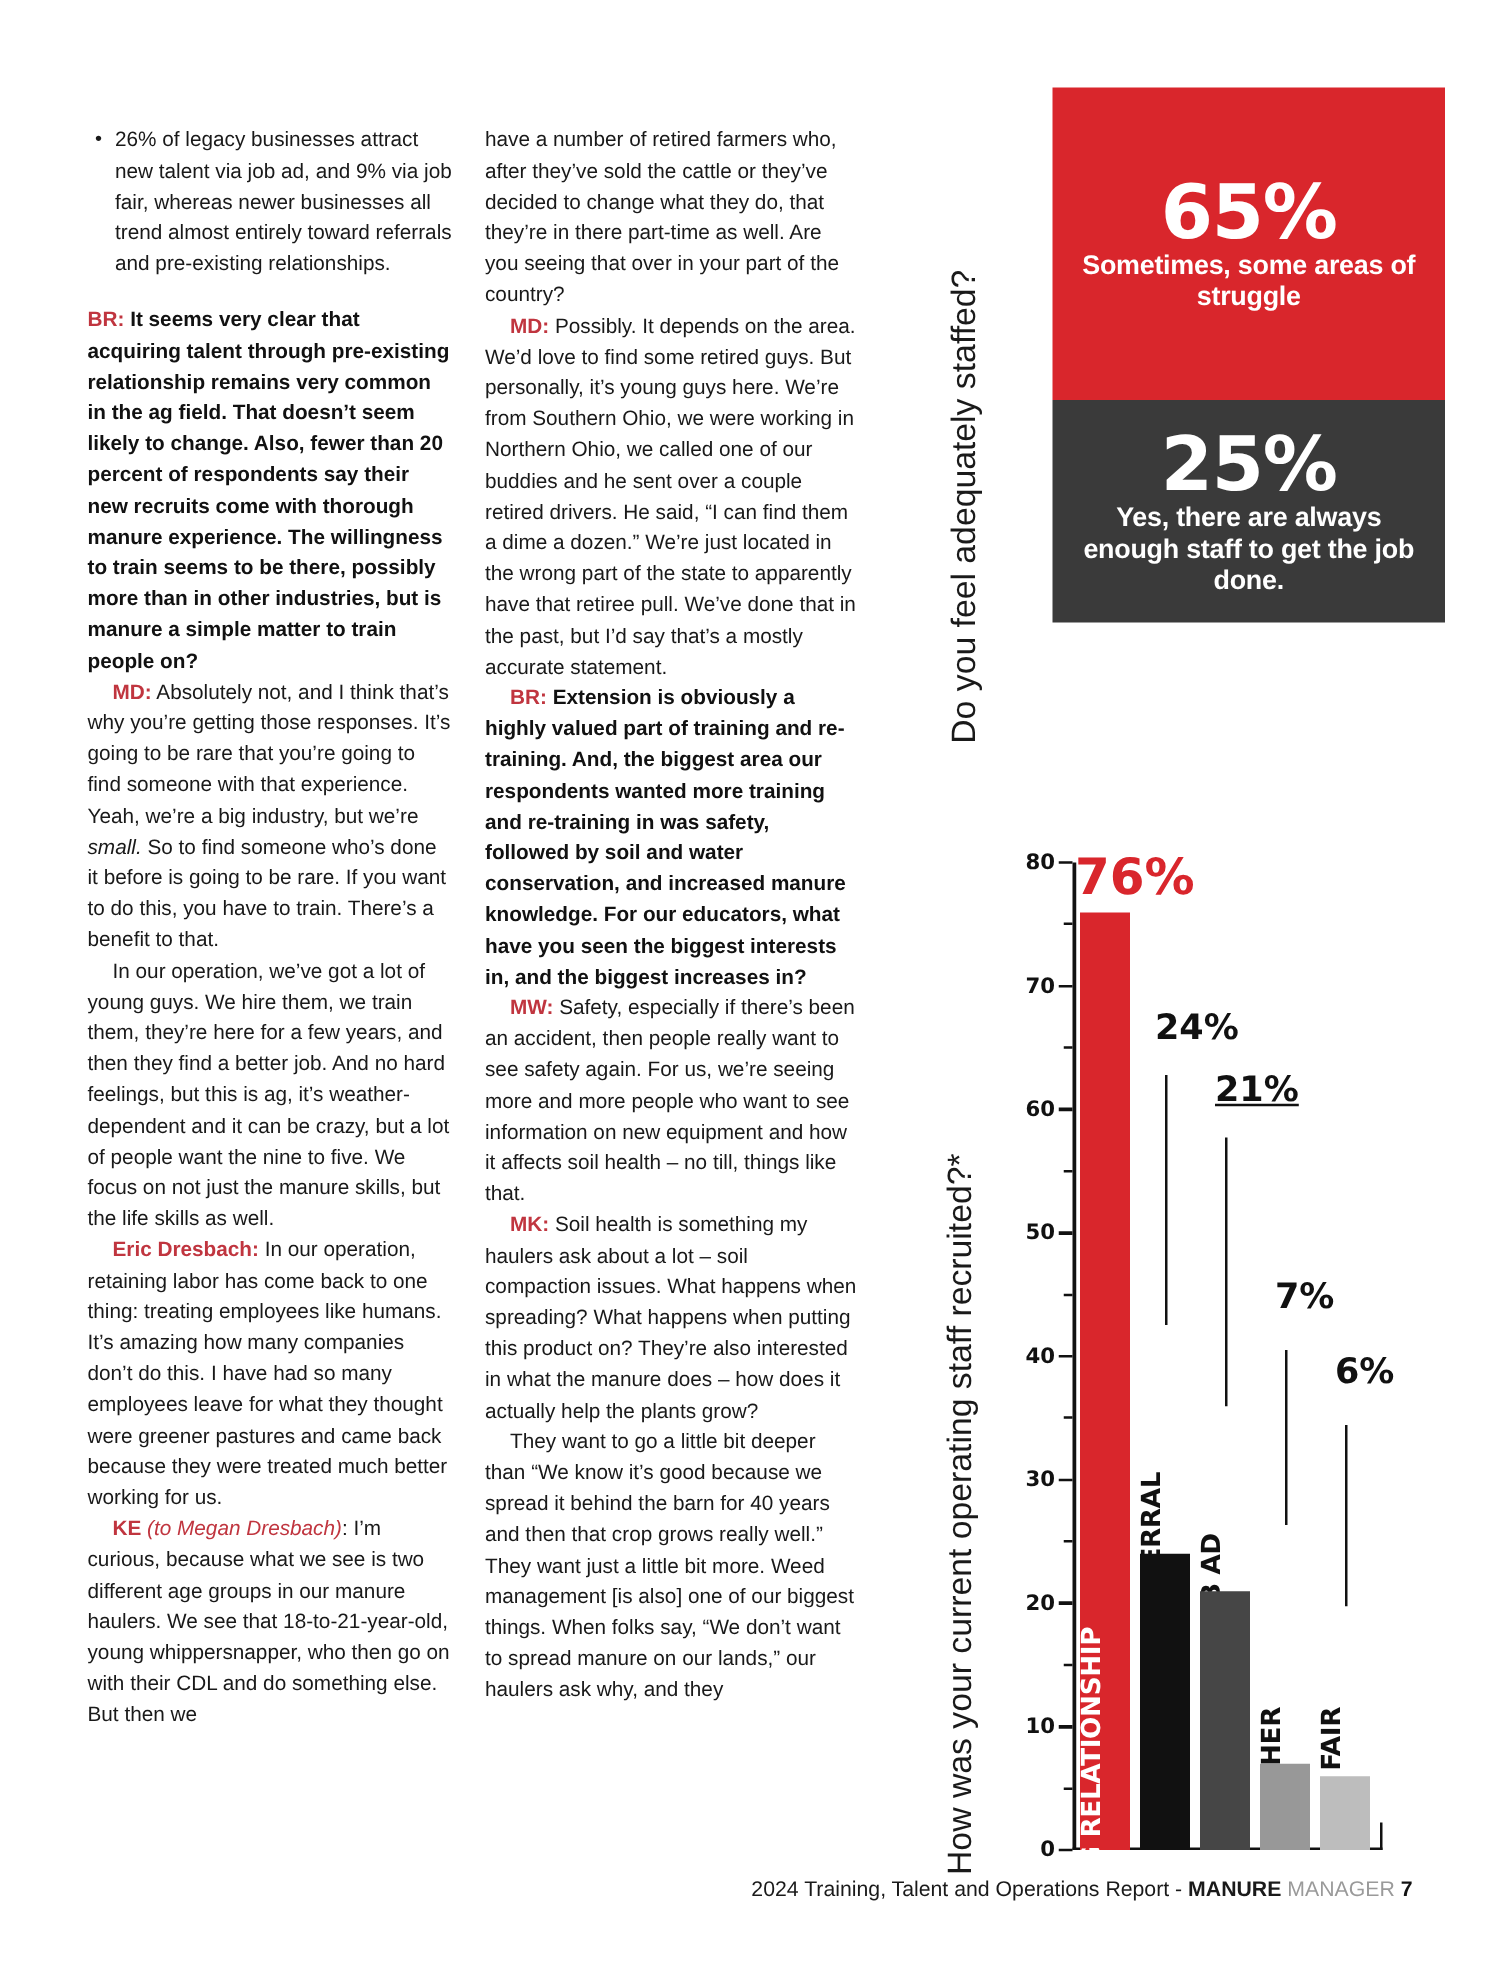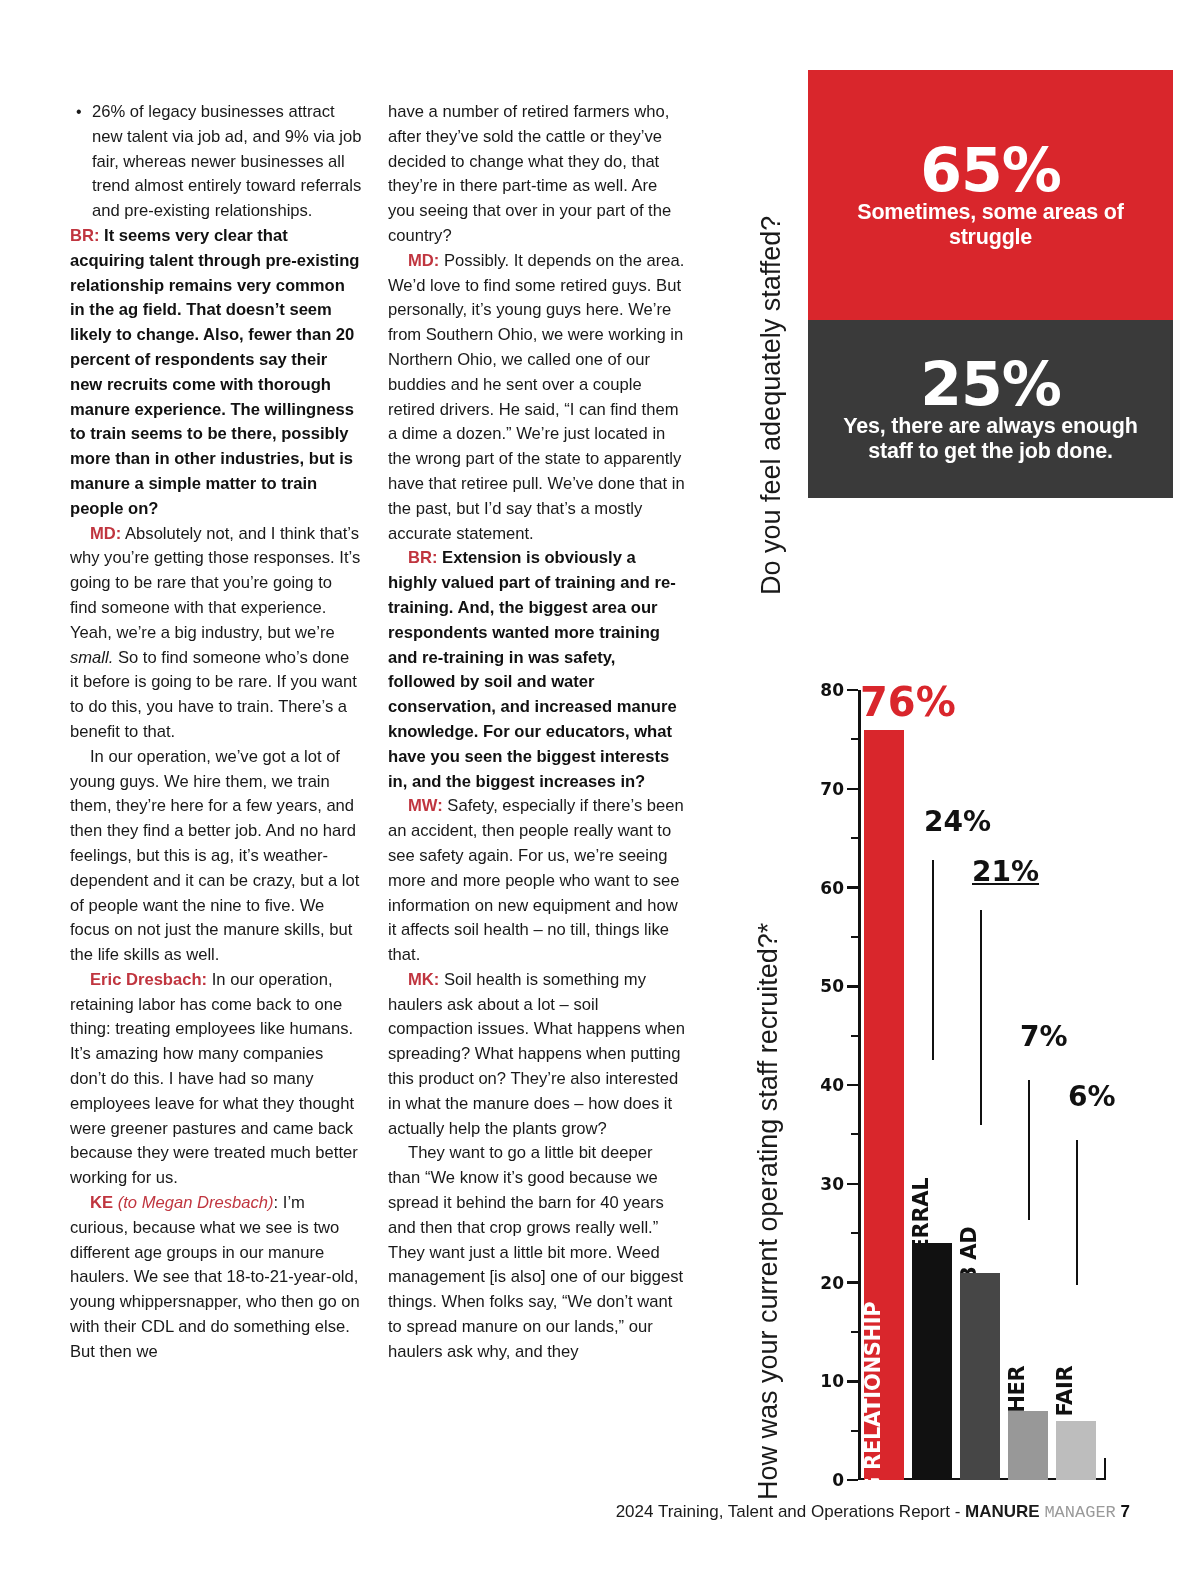--- a/index.html
+++ b/index.html
@@ -27,21 +27,21 @@
     text-align: left;
   }
   #col1 { left: 70px; width: 292px; }
   #col2 { left: 388px; width: 297px; }
 
   .col p {
     margin: 0;
     text-indent: 20px;
   }
   .col p.noindent { text-indent: 0; }
-  .col p.spaced { text-indent: 0; }
+  .col p.spaced { margin-top: 20px; text-indent: 0; }
 
   ul.bullets {
     margin: 0;
     padding: 0 0 0 22px;
     list-style: none;
   }
   ul.bullets li {
     position: relative;
     margin: 0 0 0 0;
     padding-left: 0;
@@ -55,23 +55,23 @@
   }
 
   .spk       { color: #c0353f; font-weight: bold; }
   .spk-ital  { color: #c0353f; font-style: italic; }
   .q-bold    { font-weight: bold; color: #111; }
   .ital      { font-style: italic; }
 
   
   #infographic {
     position: absolute;
-    left: 808px;
+    left: 842px;
     top: 70px;
-    width: 365px;
+    width: 314px;
     height: 525px;
   }
   .ig-band {
     width: 100%;
     box-sizing: border-box;
     text-align: center;
     color: #ffffff;
     padding: 0 14px;
     display: flex;
     flex-direction: column;
@@ -228,21 +228,21 @@
   #footer {
     position: absolute;
     left: 0;
     top: 1502px;
     width: 1130px;
     text-align: right;
     font-size: 17px;
     color: #1a1a1a;
   }
   #footer .f-bold { font-weight: bold; }
-  #footer .f-gray { color: #9a9a9a; font-family: Liberation Mono, monospace; }
+  #footer .f-gray { color: #9a9a9a; }
   #footer .f-page { font-weight: bold; color: #111; }
 </style>
 </head>
 <body>
 
 <div class="col" id="col1">
   <ul class="bullets">
     <li>
       <span>26% of legacy businesses attract new talent via job ad, and 9% via job fair, whereas newer businesses all trend almost entirely toward referrals and pre-existing relationships.</span>
     </li>

